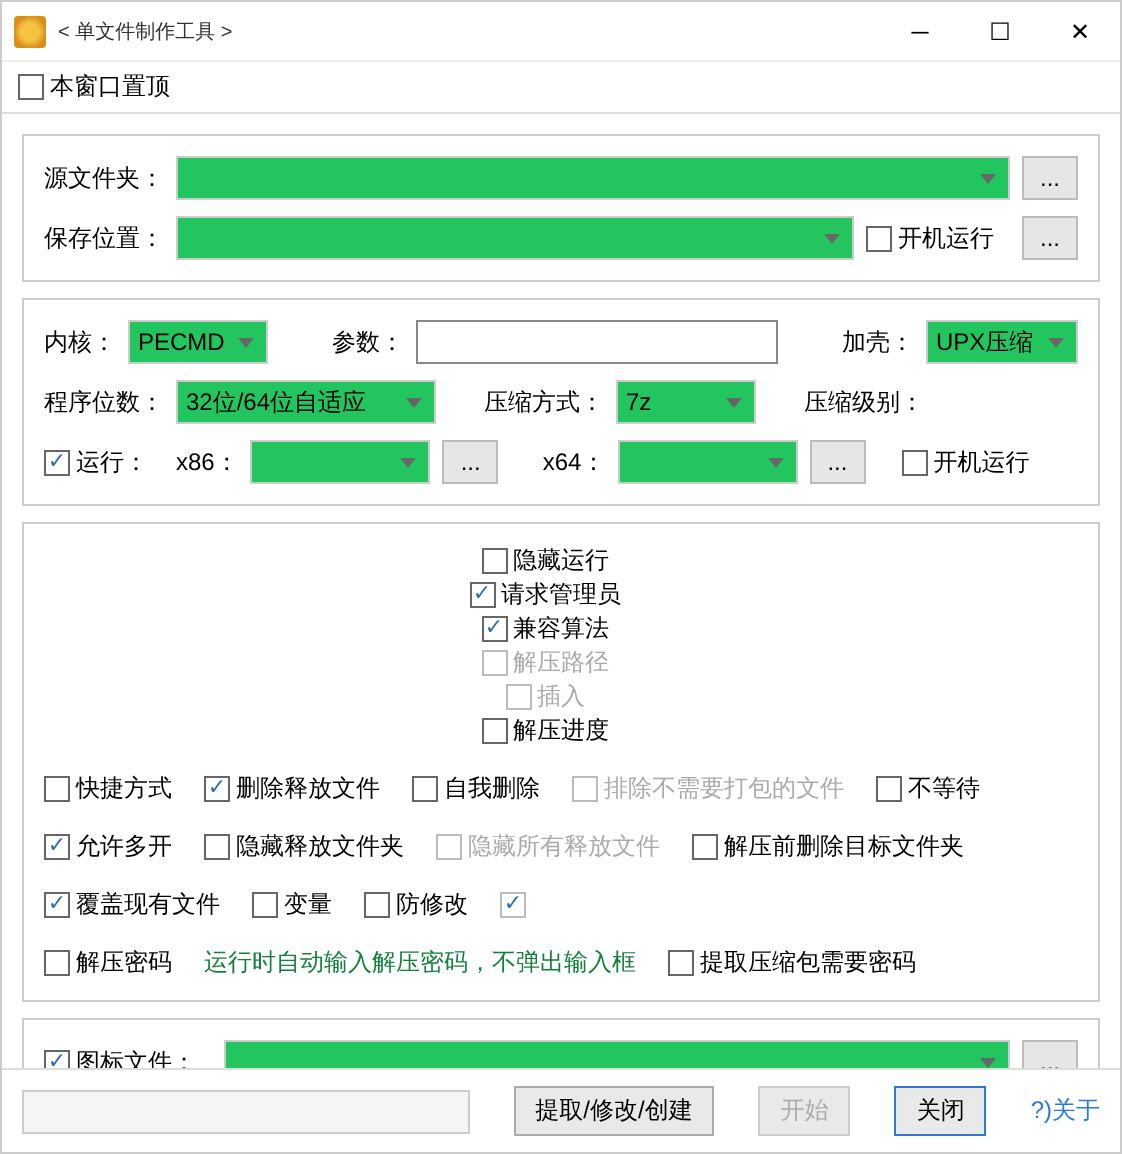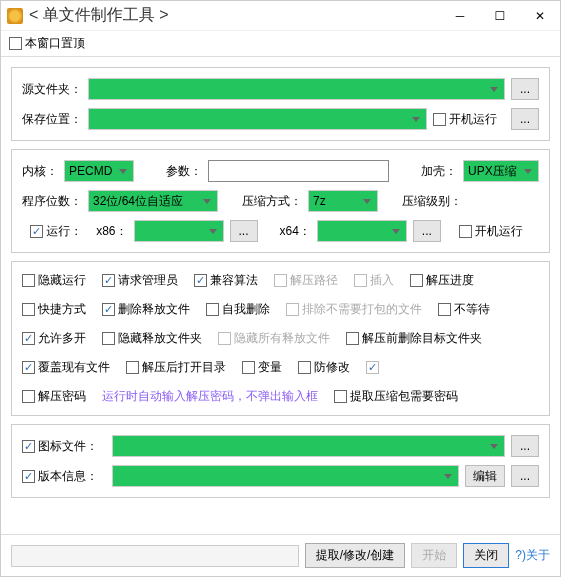--- a/index.html
+++ b/index.html
@@ -1,46 +1,46 @@
 <!DOCTYPE html>
 <html><head>
 <meta charset="utf-8">
 <style>
   * { box-sizing: border-box; margin: 0; padding: 0; }
   body { font-family: "Microsoft YaHei", sans-serif; font-size: 12px; background: #fff; }
   .window { width: 561px; height: 577px; border: 1px solid #ccc; display: flex; flex-direction: column; }
   .titlebar { height: 30px; display: flex; align-items: center; border-bottom: 1px solid #eee; }
   .titlebar-icon { width: 16px; height: 16px; margin: 0 6px; background: radial-gradient(circle, #f6c244 40%, #d89018 70%); border-radius: 2px; }
-  .titlebar-title { flex: 1; font-size: 16px; color: #333; }
+  .titlebar-title { flex: 1; font-size: 10px; color: #333; }
   .titlebar-btns { display: flex; }
   .titlebar-btn { width: 40px; height: 30px; display: flex; align-items: center; justify-content: center; font-size: 12px; }
   .topbar { padding: 4px 8px; display: flex; align-items: flex-start; border-bottom: 1px solid #ddd; }
   .chk { display: inline-flex; align-items: center; margin-right: 8px; cursor: pointer; }
   .chk-box { width: 13px; height: 13px; border: 1px solid #666; margin-right: 3px; display: inline-flex; align-items: center; justify-content: center; background: #fff; }
   .chk-box.checked::after { content: "✓"; color: #2b6cb0; font-size: 11px; line-height: 1; }
   .chk-box.disabled { border-color: #bbb; }
   .chk-label { white-space: nowrap; }
   .chk-label.disabled { color: #aaa; }
   .main { flex: 1; padding: 10px 10px 6px 10px; overflow: hidden; }
   .panel { border: 1px solid #ccc; padding: 10px; margin-bottom: 8px; }
   .row { display: flex; align-items: center; margin-bottom: 8px; gap: 6px; }
-  .row:last-child { margin-bottom: 0; justify-content: center; }
+  .row:last-child { margin-bottom: 0; }
   .lbl { white-space: nowrap; }
   .combo, .input, .btn { height: 22px; font-size: 12px; }
   .combo { background: #22c55e; border: 1px solid #ccc; display: inline-flex; align-items: center; padding: 0 4px; position: relative; }
   .combo::after { content: ""; position: absolute; right: 6px; top: 50%; margin-top: -2px; border-left: 4px solid transparent; border-right: 4px solid transparent; border-top: 5px solid #666; }
   .combo-text { flex: 1; }
   .input { background: #fff; border: 1px solid #888; padding: 0 4px; }
   .btn { background: #e6e6e6; border: 1px solid #bbb; padding: 0 6px; display: inline-flex; align-items: center; justify-content: center; min-width: 30px; cursor: pointer; }
   .btn.small { min-width: 28px; }
   .flex1 { flex: 1; }
-  .disabled-text { color: #8b5cf6; }
+  .disabled-text { color: #15803d; }
   .check-grid { display: flex; flex-wrap: wrap; row-gap: 12px; }
   .check-grid .chk { margin-right: 16px; }
-  .bottombar { padding: 8px 10px; display: flex; align-items: center; gap: 6px; border-top: 1px solid #ddd; }
+  .bottombar { padding: 8px 10px; display: flex; align-items: center; gap: 22px; border-top: 1px solid #ddd; }
   .statusbox { flex: 1; height: 22px; border: 1px solid #ccc; background: #f5f5f5; }
   .btn-main { background: #e9e9e9; border: 1px solid #aaa; padding: 3px 10px; font-size: 12px; cursor: pointer; }
   .btn-main.primary { border: 1px solid #2b7bd6; }
   .btn-main.disabled { color: #aaa; border-color: #ccc; }
   .link { color: #2b7bd6; cursor: pointer; }
 </style>
 </head>
 <body>
 
 <div class="window">
@@ -131,21 +131,21 @@
         <span style="width:6px"></span>
         <label class="chk">
           <span class="chk-box"></span>
           <span class="chk-label">开机运行</span>
         </label>
       </div>
     </div>
 
     <div class="panel">
       <div class="check-grid" id="opts-grid">
-          <div style="width: 100%; display: flex; flex-wrap: nowrap; align-items: center;">
+          <div style="width: 100%; display: flex; flex-wrap: nowrap; align-items: center; flex-direction: column;">
             <label class="chk">
               <span class="chk-box"></span>
               <span class="chk-label">隐藏运行</span>
             </label>
             <label class="chk">
               <span class="chk-box checked"></span>
               <span class="chk-label">请求管理员</span>
             </label>
             <label class="chk">
               <span class="chk-box checked"></span>
@@ -201,24 +201,20 @@
             </label>
             <label class="chk">
               <span class="chk-box"></span>
               <span class="chk-label">解压前删除目标文件夹</span>
             </label>
           </div>
           <div style="width: 100%; display: flex; flex-wrap: nowrap; align-items: center;">
             <label class="chk">
               <span class="chk-box checked"></span>
               <span class="chk-label">覆盖现有文件</span>
-            </label>
-            <label class="chk">
-              <span class="chk-box"></span>
-              <span class="chk-label">解压后打开目录</span>
             </label>
             <label class="chk">
               <span class="chk-box"></span>
               <span class="chk-label">变量</span>
             </label>
             <label class="chk">
               <span class="chk-box"></span>
               <span class="chk-label">防修改</span>
             </label>
             <label class="chk">

